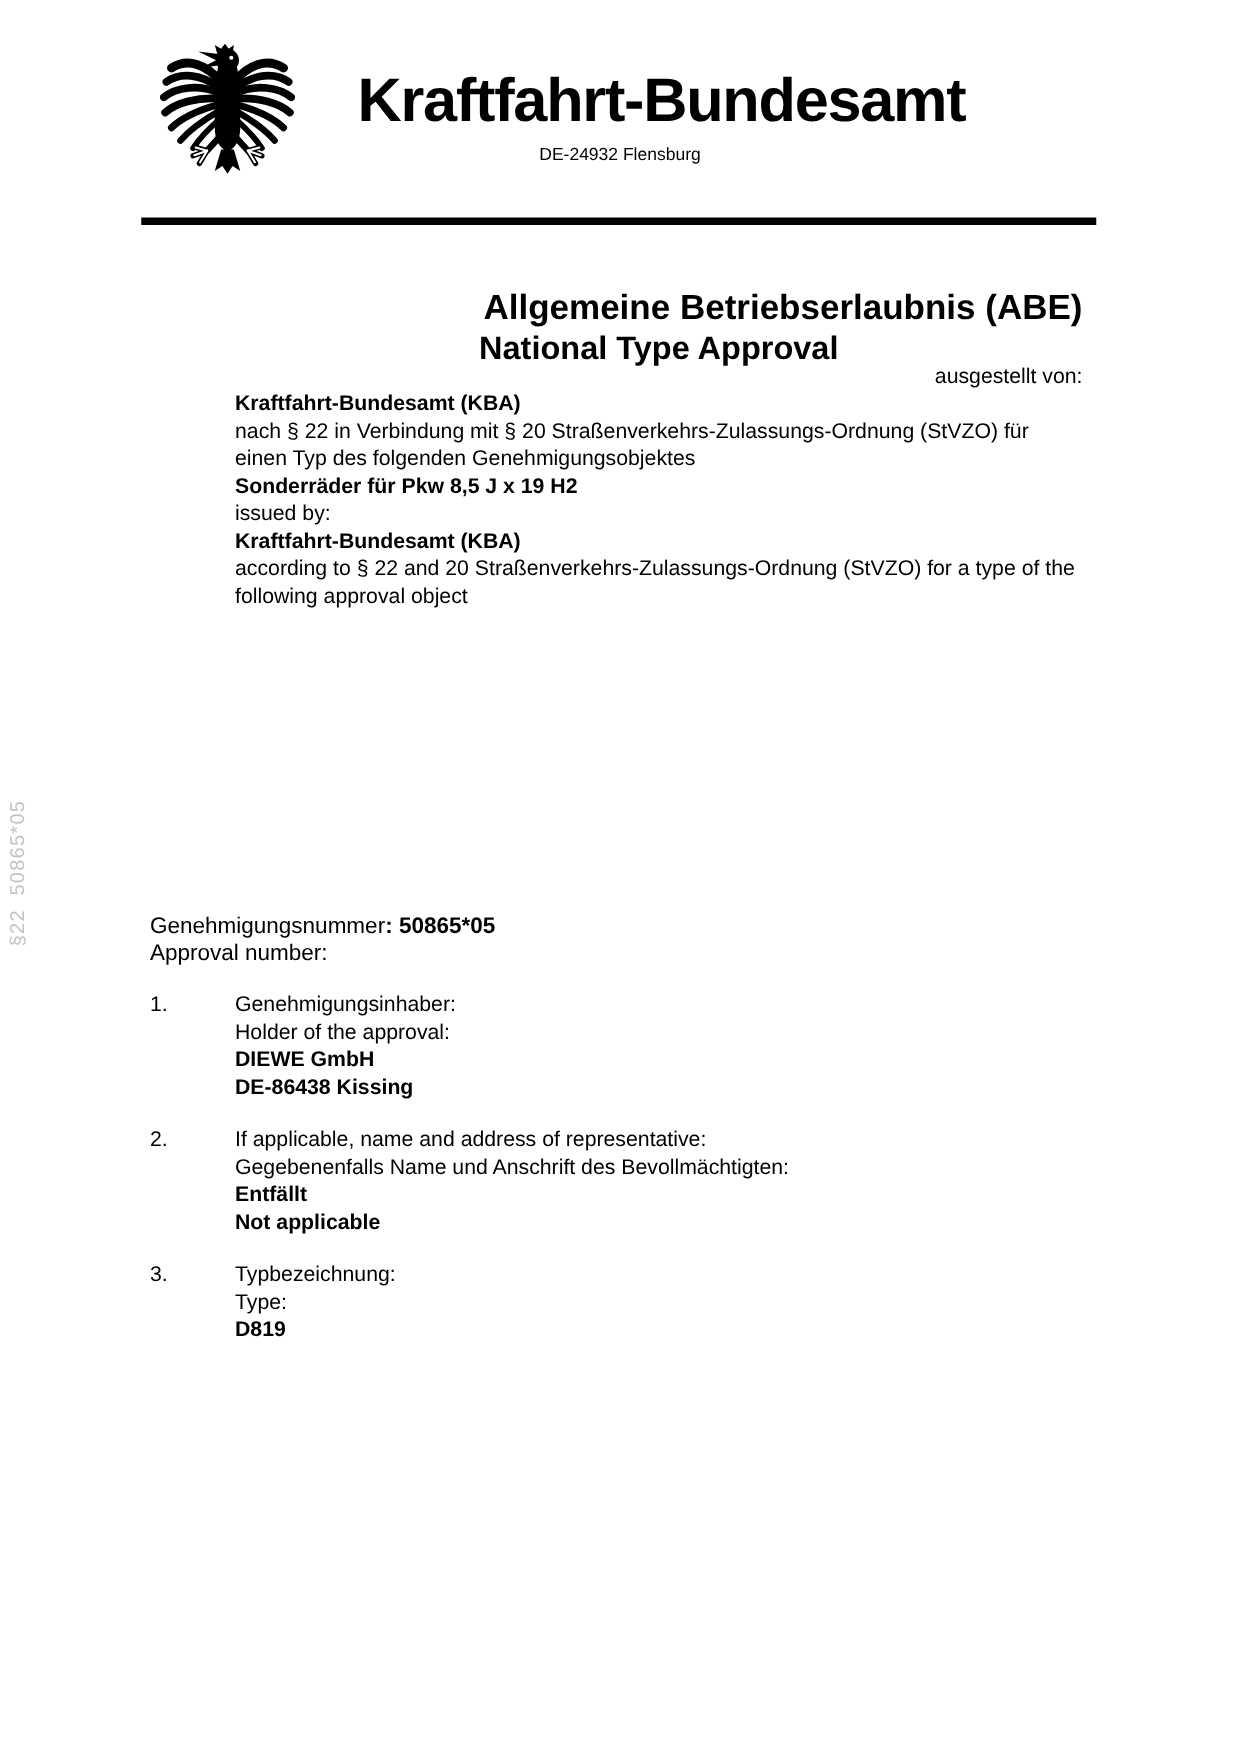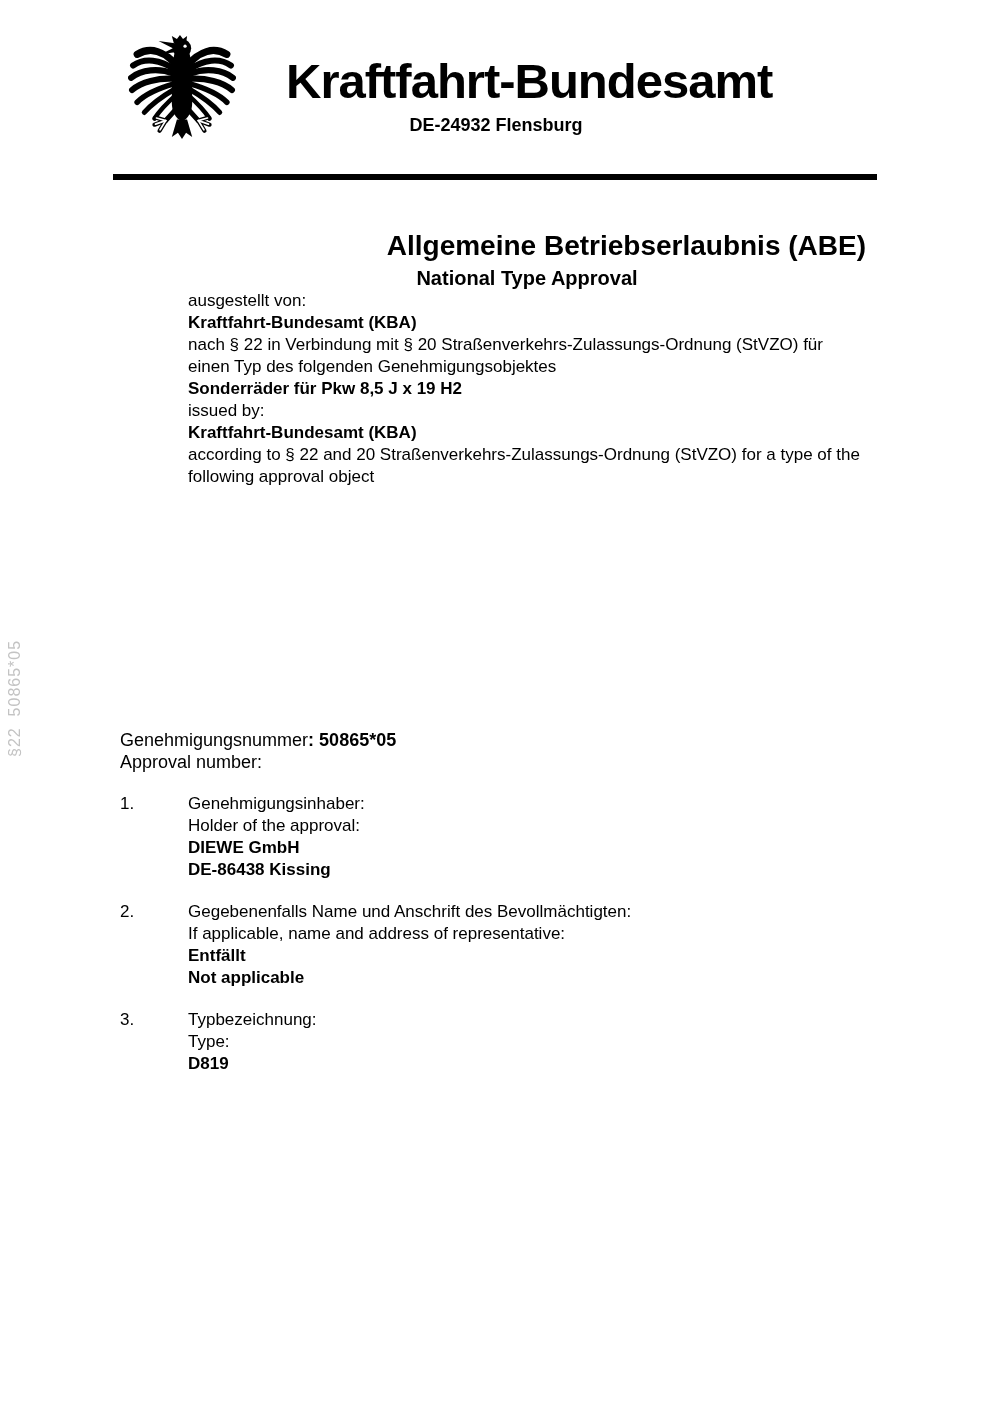--- a/index.html
+++ b/index.html
@@ -44,22 +44,22 @@
     text-align: center;
   }
   .agency-title {
     font-size: 49px;
     font-weight: bold;
     letter-spacing: -1px;
     line-height: 1.05;
     white-space: nowrap;
   }
   .agency-sub {
-    font-size: 18px;
-    font-weight: bold;
+    font-size: 14px;
+    font-weight: normal;
     margin-top: 8px;
   }
   .rule {
     position: absolute;
     left: 113px;
     top: 174px;
     width: 764px;
     height: 6px;
     background: #000000;
   }
@@ -75,28 +75,28 @@
   }
   .doc-title {
     text-align: right;
     font-size: 28px;
     font-weight: bold;
     line-height: 32px;
     margin: 0;
   }
   .doc-subtitle {
     text-align: center;
-    font-size: 20px;
+    font-size: 26px;
     font-weight: bold;
     line-height: 24px;
     margin: 4px 0 0 0;
   }
   .content p { margin: 0; }
   .center-bold { text-align: left; font-weight: bold; }
-  .mt-ausgestellt { margin-top: 34px; }
+  .mt-ausgestellt { margin-top: 34px; text-align: right; }
   .mt-issuer-de   { margin-top: 19px; }
   .mt-legal-de    { margin-top: 21px; }
   .mt-object-de   { margin-top: 21px; }
   .mt-issued-by   { margin-top: 19px; }
   .mt-issuer-en   { margin-top: 24px; }
   .mt-legal-en    { margin-top: 19px; }
   .mt-object-en   { margin-top: 19px; }
 
   
   .approval {
@@ -216,22 +216,22 @@
         <div>Genehmigungsinhaber:</div>
         <div>Holder of the approval:</div>
         <div class="bold">DIEWE GmbH</div>
         <div class="bold">DE-86438 Kissing</div>
       </div>
     </div>
 
     <div class="item">
       <div class="item-num">2.</div>
       <div class="item-body">
+        <div>If applicable, name and address of  representative:</div>
         <div>Gegebenenfalls Name und Anschrift des Bevollmächtigten:</div>
-        <div>If applicable, name and address of  representative:</div>
         <div class="bold">Entfällt</div>
         <div class="bold">Not applicable</div>
       </div>
     </div>
 
     <div class="item">
       <div class="item-num">3.</div>
       <div class="item-body">
         <div>Typbezeichnung:</div>
         <div>Type:</div>

